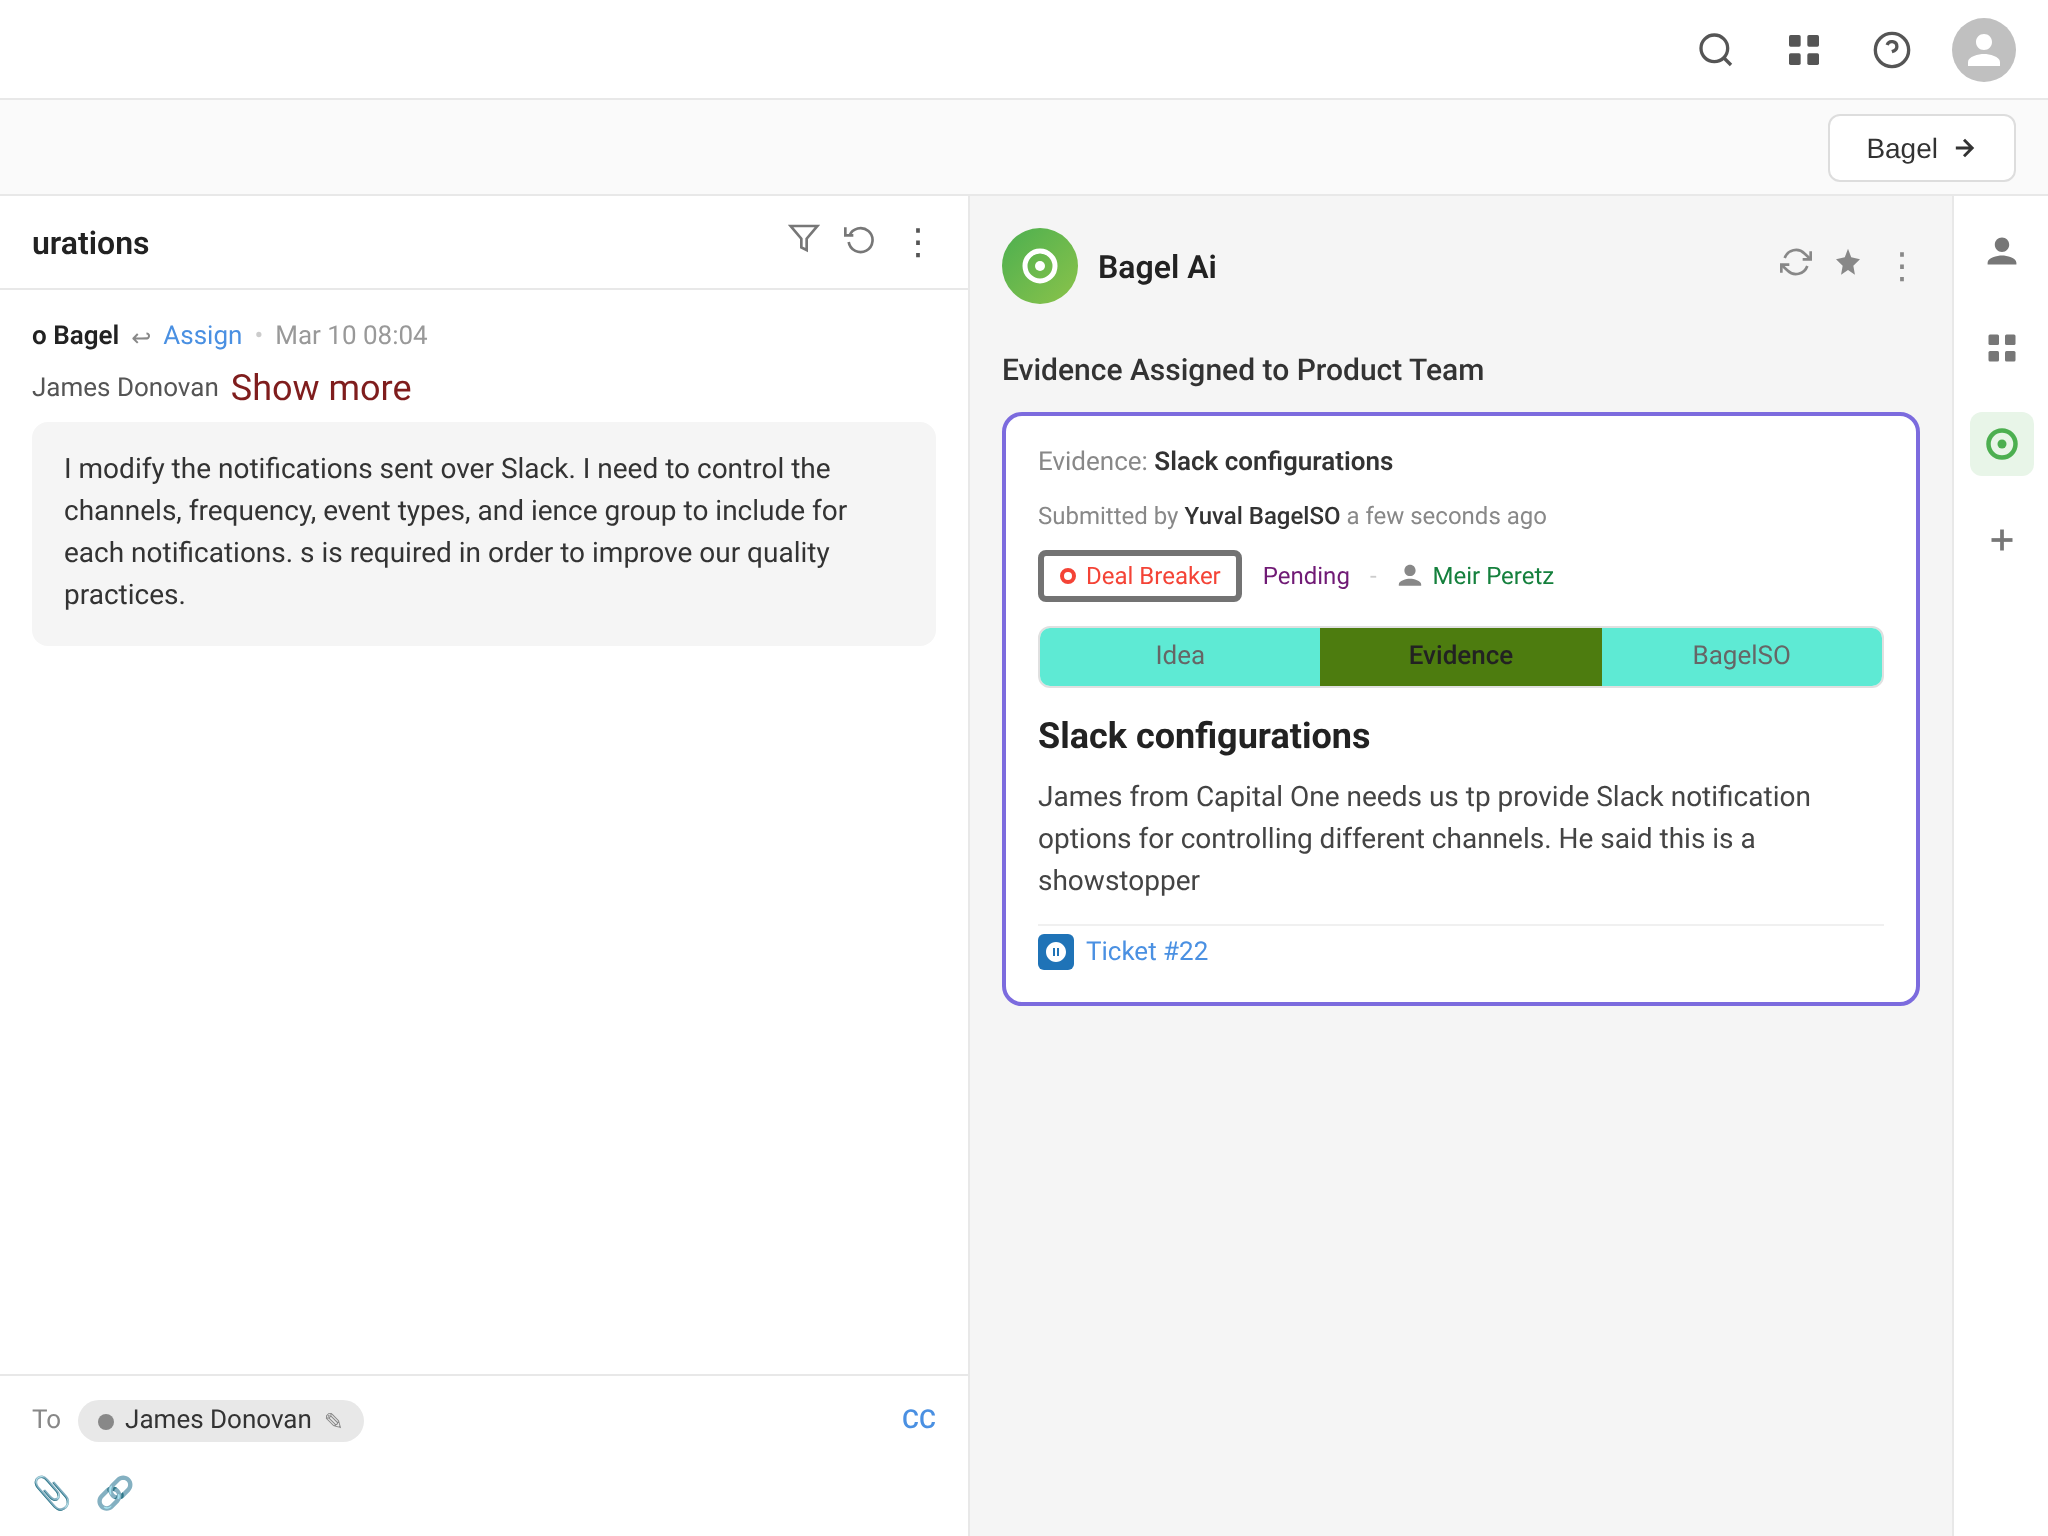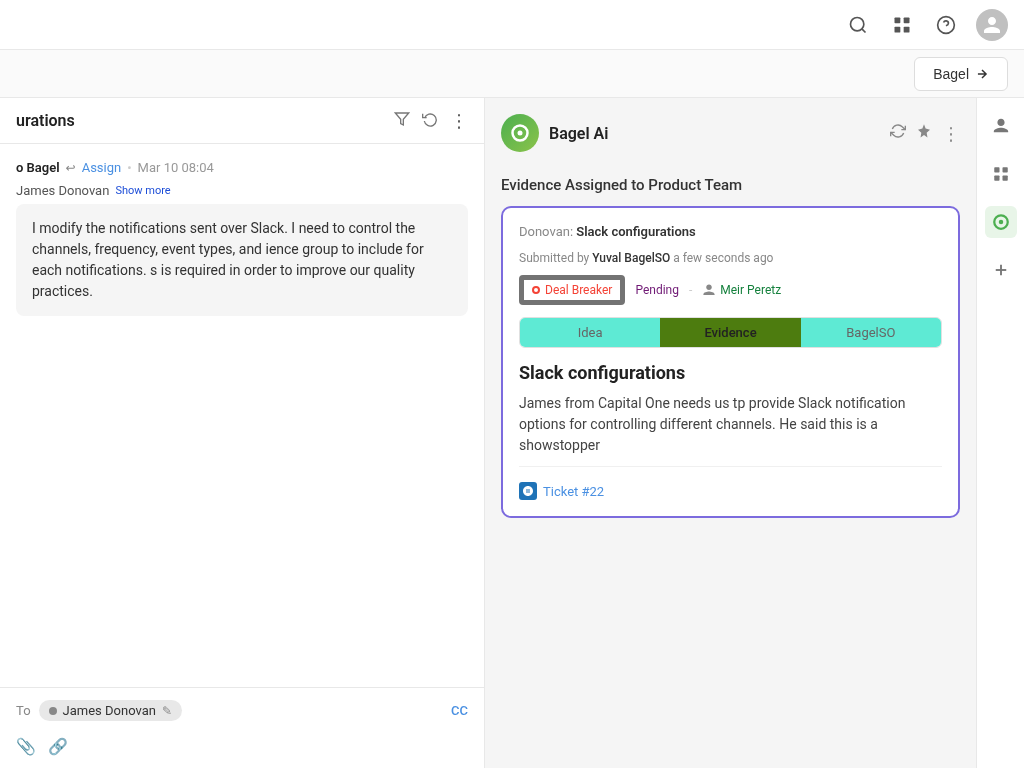--- a/index.html
+++ b/index.html
@@ -110,21 +110,21 @@
       align-items: center;
       gap: 6px;
       font-size: 13px;
       color: #555;
       margin-bottom: 8px;
     }
     .message-meta .sender { font-weight: 600; color: #222; }
     .message-meta .reply-icon { color: #888; font-size: 12px; }
     .message-meta .assign-link { color: #4a90e2; cursor: pointer; text-decoration: none; }
     .message-meta .date { color: #999; }
-    .show-more { color: #1d4ed8; cursor: pointer; font-size: 11px; margin-bottom: 10px; display: block; }
+    .show-more { color: #7f1d1d; cursor: pointer; font-size: 18px; margin-bottom: 10px; display: block; }
 
     .message-bubble {
       background: #f5f5f5;
       border-radius: 8px;
       padding: 14px 16px;
       font-size: 14px;
       line-height: 1.5;
       color: #333;
     }
 
@@ -257,21 +257,21 @@
     .evidence-meta .submitter { color: #333; font-weight: 500; }
 
     .evidence-tags {
       display: flex;
       align-items: center;
       gap: 10px;
       margin-bottom: 12px;
     }
     .deal-breaker-badge {
       display: flex; align-items: center; gap: 5px;
-      border: 5px solid #737373;
+      border: 3px solid #737373;
       border-radius: 4px;
       padding: 3px 8px;
       font-size: 12px;
       color: #f44336;
     }
     .deal-breaker-badge .dot {
       width: 8px; height: 8px;
       border-radius: 50%;
       border: 2px solid #f44336;
     }
@@ -312,21 +312,21 @@
     .evidence-main-title {
       font-size: 18px;
       font-weight: 700;
       color: #222;
       margin-bottom: 10px;
     }
     .evidence-body {
       font-size: 14px;
       color: #444;
       line-height: 1.5;
-      margin-bottom: 15px;
+      margin-bottom: 4px;
       border-bottom: 1px solid #f0f0f0;
       padding-bottom: 10px;
     }
 
     .ticket-link {
       display: flex; align-items: center; gap: 6px;
       font-size: 13px;
       color: #4a90e2;
       cursor: pointer;
     }
@@ -459,21 +459,21 @@
         </svg>
       </span>
       <span style="font-size:18px;">⋮</span>
     </div>
   </div>
 
   <div class="evidence-title">Evidence Assigned to Product Team</div>
 
   <div class="evidence-card">
     <div class="evidence-label">
-      <span>Donovan:</span>
+      <span>Evidence:</span>
       <strong>Slack configurations</strong>
     </div>
 
     <div class="evidence-meta">
       <span>Submitted by </span>
       <span class="submitter">Yuval BagelSO </span>
       <span>a few seconds ago</span>
     </div>
 
     <div class="evidence-tags">

